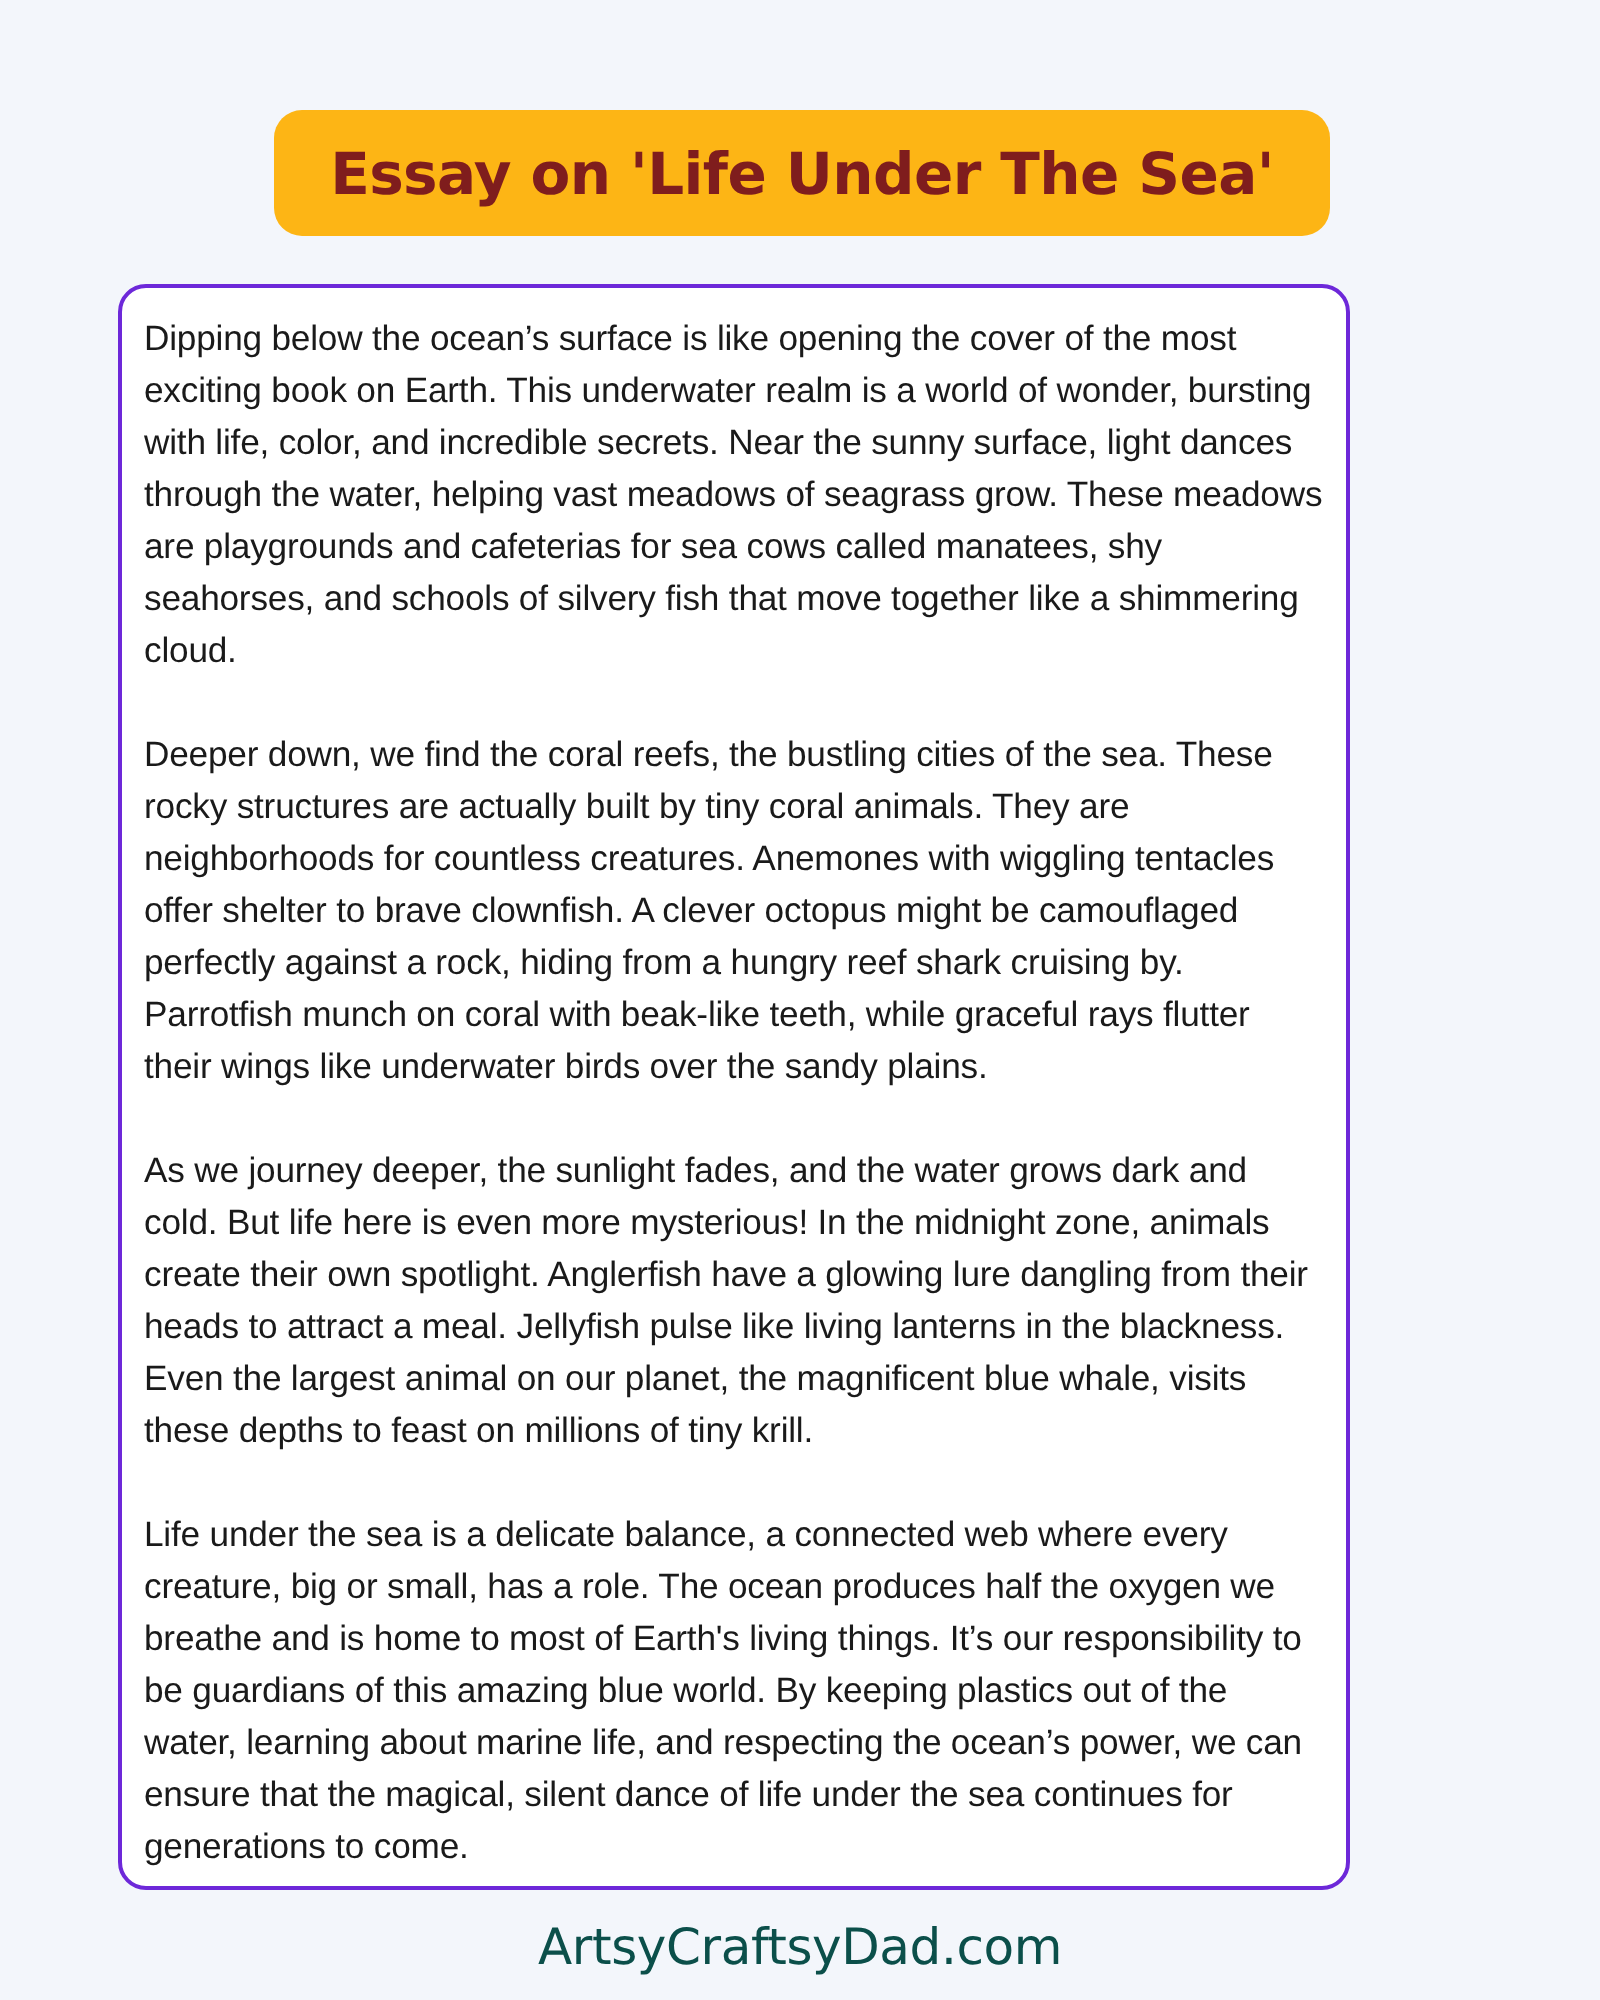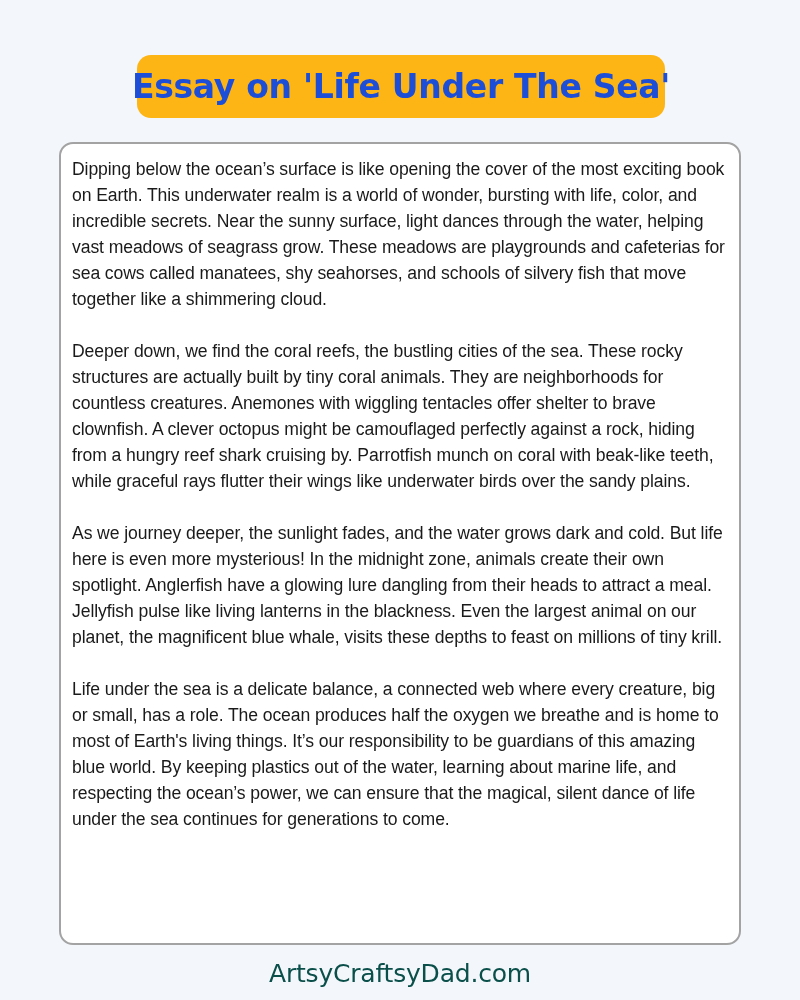--- a/index.html
+++ b/index.html
@@ -21,34 +21,34 @@
       width: 528px;
       height: 63px;
       background: #FDB515;
       border-radius: 14px;
       display: flex;
       align-items: center;
       justify-content: center;
     }
     .title-text {
       font-family: "DejaVu Sans", "Liberation Sans", sans-serif;
-      font-size: 33px;
+      font-size: 29px;
       font-weight: 600;
-      color: #1d4ed8;
+      color: #7f1d1d;
       letter-spacing: -0.3px;
       white-space: nowrap;
     }
     .essay-box {
       position: absolute;
       left: 59px;
       top: 142px;
-      width: 682px;
+      width: 616px;
       height: 803px;
       box-sizing: border-box;
-      border: 2px solid #a3a3a3;
+      border: 2px solid #6d28d9;
       border-radius: 14px;
       background: #FFFFFF;
       padding: 12px 10px 10px 11px;
     }
     .paragraph {
       margin: 0 0 26px 0;
       font-family: "Liberation Sans", sans-serif;
       font-size: 17.6px;
       line-height: 26px;
       color: #1A1A1A;

